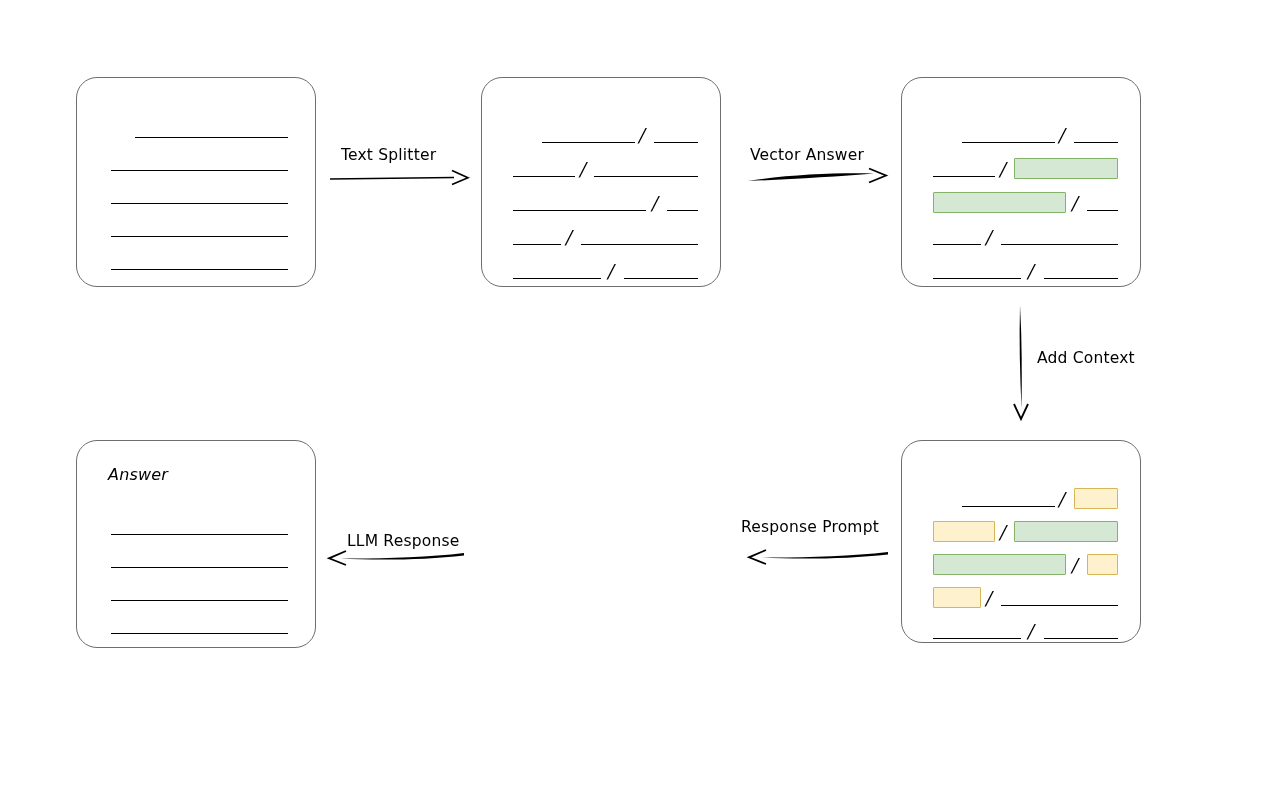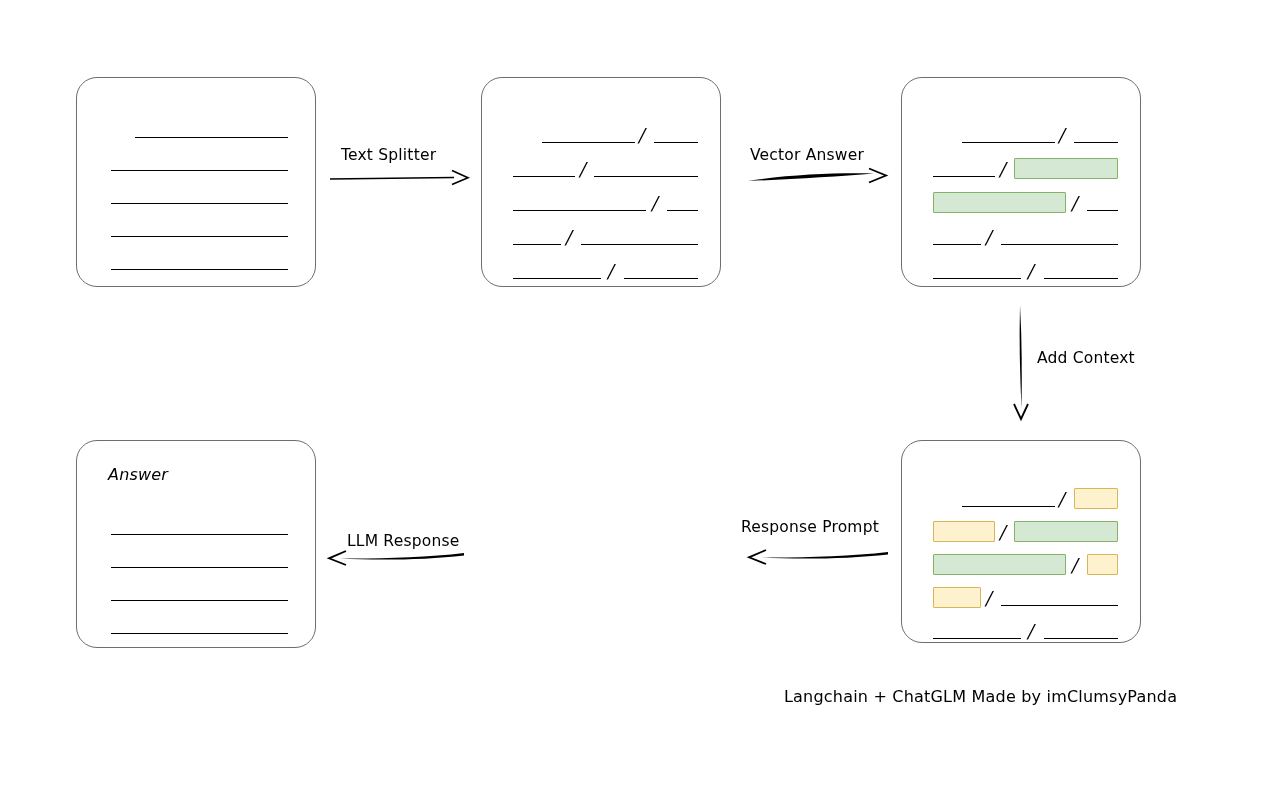--- a/index.html
+++ b/index.html
@@ -193,15 +193,14 @@
   <div class="arrow-label" style="left:741px;top:518px;">Response Prompt</div>
 
   <div class="arrow" style="left:322px;top:549px;width:142px;height:20px;">
     <svg width="142" height="20" viewBox="0 0 142 20">
       <path d="M142,4 C104,8.5 54,10 18,9.5 C54,11.5 104,11 142,6.5 Z" fill="#000"></path>
       <path d="M24,2 L7,9.3 L24,16" stroke="#000" stroke-width="1.8" fill="none" stroke-linejoin="miter"></path>
     </svg>
   </div>
   <div class="arrow-label" style="left:329px;top:532px;margin-left:18px;">LLM Response</div>
 
-  <div class="caption" style="left:784px;top:687px;">Langchain + ChatGLM Made by imClumsyPanda</div>
 
 </div>
 
 </body></html>

